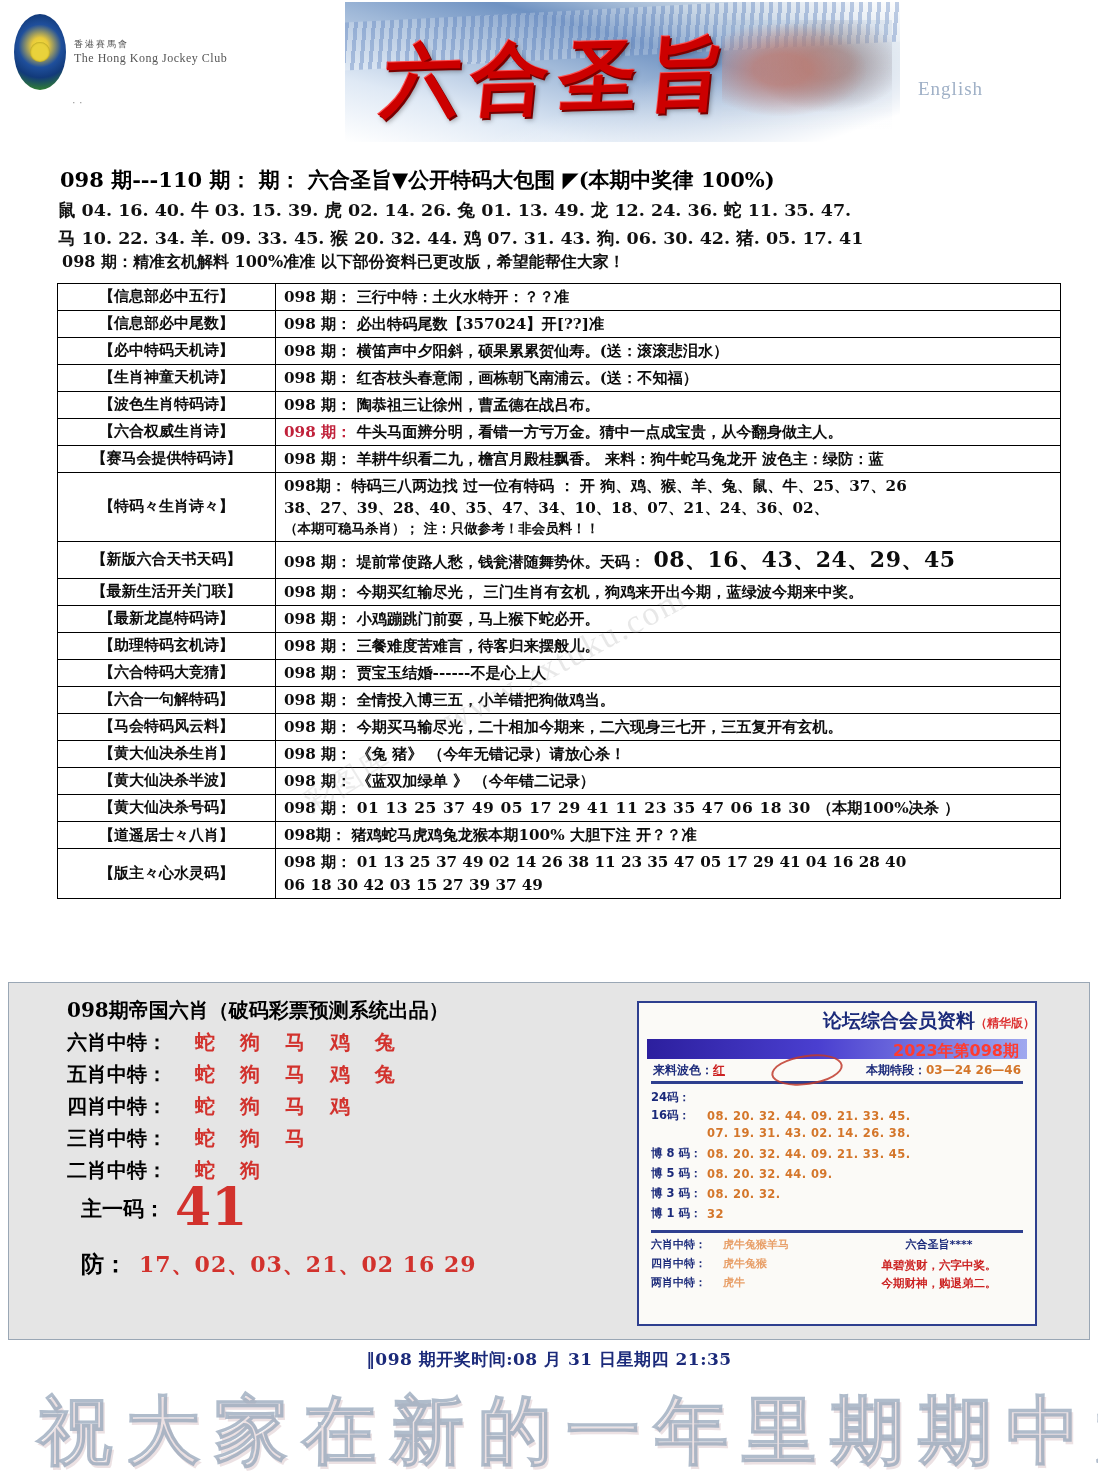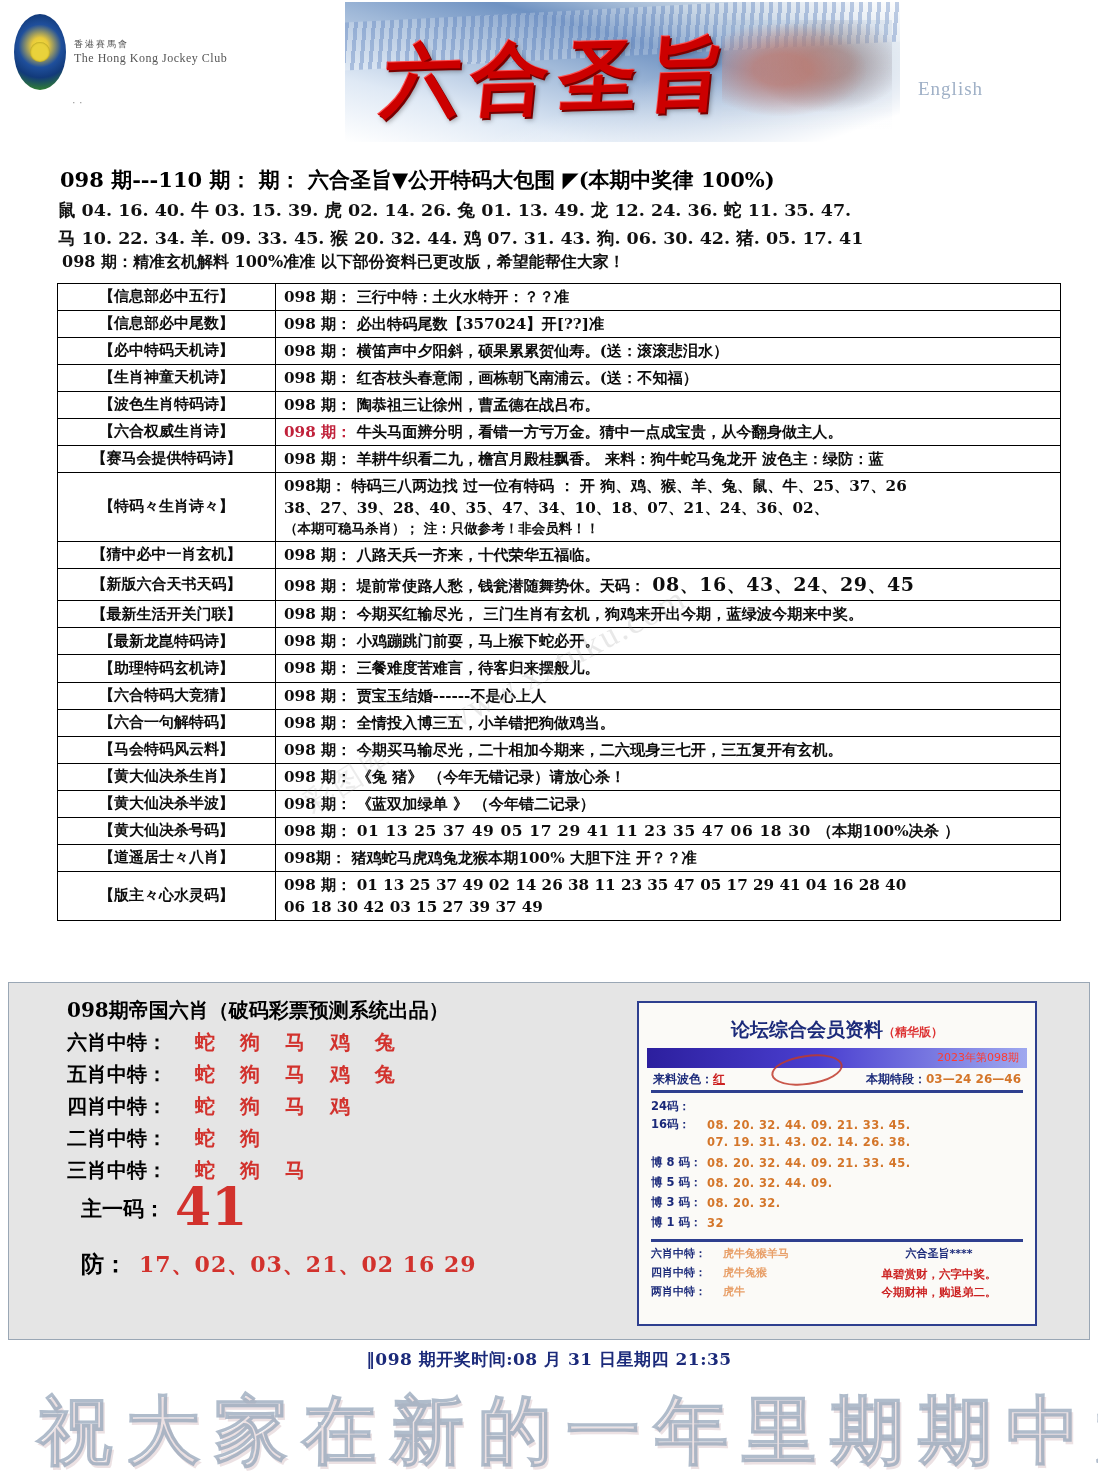--- a/index.html
+++ b/index.html
@@ -98,21 +98,21 @@
     font-size:15.2px;
     font-weight:bold;
     color:#0d0d0d;
     vertical-align:middle;
     line-height:1.45;
   }
   .main-table td.label { width:218px; text-align:center; white-space:nowrap; font-size:15px; }
   .main-table td.value { padding-left:8px; }
   .issue { font-weight:bold; }
   .issue-red { color:#c0213a; }
-  .tianma { font-size:19px; font-weight:bold; letter-spacing:.5px; }
+  .tianma { font-size:22px; font-weight:bold; letter-spacing:.5px; }
   .killnums { font-size:15.5px; letter-spacing:.6px; }
   .small-note { font-size:13.5px; font-weight:bold; }
   .v-line2 { display:block; }
 
   
   .lower {
     position:absolute; left:8px; top:982px; width:1082px; height:358px;
     border:1.5px solid #9aa7b5;
     background:#e5e5e5;
   }
@@ -152,32 +152,32 @@
   }
 
   
   .member-card {
     position:absolute; left:628px; top:18px; width:400px; height:325px;
     border:2px solid #2e3f8f; background:#fbfaf7;
     font-family:"DejaVu Sans","Liberation Sans",sans-serif;
     overflow:hidden;
   }
   .mc-title {
-    text-align:center; margin-top:14px;
+    text-align:right; margin-top:5px;
     font-size:19px; font-weight:bold; color:#1b2a7a;
     font-family:"DejaVu Serif","Liberation Serif",serif;
   }
   .mc-title .ver { color:#d33; font-size:12px; }
   .mc-bar {
     margin:5px 8px 0 8px; height:20px;
     background:linear-gradient(90deg,#2c1f9e 0%, #4a3fd0 45%, #9fa8ef 100%);
     position:relative;
   }
   .mc-bar-text {
-    position:absolute; right:8px; top:2px; font-size:11px; font-weight:normal; color:#ff3b30;
+    position:absolute; right:8px; top:2px; font-size:16px; font-weight:bold; color:#ff3b30;
   }
   .mc-line1 {
     display:flex; justify-content:space-between; padding:3px 14px 0 14px;
     font-size:12px; font-weight:bold; color:#1b2a7a;
   }
   .mc-line1 .red { color:#cc2222; text-decoration:underline; }
   .mc-line1 .seg { color:#d4762a; }
   .mc-rule { margin:2px 12px; height:3px; background:#2e3f8f; }
   .mc-rows { padding:4px 12px 0 12px; }
   .mc-row { display:flex; font-size:11.5px; margin-bottom:3px; }
@@ -289,24 +289,20 @@
         </tr>
         <tr>
           <td class="label">【赛马会提供特码诗】</td>
           <td class="value"><span class="issue">098 期： </span><span>羊耕牛织看二九，檐宫月殿桂飘香。 来料：狗牛蛇马兔龙开 波色主：绿防：蓝</span></td>
         </tr>
         <tr>
           <td class="label">【特码々生肖诗々】</td>
           <td class="value"><span class="issue">098期： </span><span>特码三八两边找  过一位有特码 ：  开  狗、鸡、猴、羊、兔、鼠、牛、25、37、26</span><span class="v-line2">38、27、39、28、40、35、47、34、10、18、07、21、24、36、02、</span><span class="v-line2 small-note">（本期可稳马杀肖）；   注：只做参考！非会员料！！</span></td>
         </tr>
         <tr>
-          <td class="label">【猜中必中一肖玄机】</td>
-          <td class="value"><span class="issue">098 期： </span><span>八路天兵一齐来，十代荣华五福临。</span></td>
-        </tr>
-        <tr>
           <td class="label">【新版六合天书天码】</td>
           <td class="value"><span class="issue">098 期： </span><span>堤前常使路人愁，钱瓮潜随舞势休。天码：</span><span class="tianma"> 08、16、43、24、29、45</span></td>
         </tr>
         <tr>
           <td class="label">【最新生活开关门联】</td>
           <td class="value"><span class="issue">098 期： </span><span>今期买红输尽光，  三门生肖有玄机，狗鸡来开出今期，蓝绿波今期来中奖。</span></td>
         </tr>
         <tr>
           <td class="label">【最新龙崑特码诗】</td>
           <td class="value"><span class="issue">098 期： </span><span>小鸡蹦跳门前耍，马上猴下蛇必开。</span></td>
@@ -363,26 +359,26 @@
           </div>
           <div class="pred-row">
             <span class="pred-label">五肖中特：</span>
             <span class="pred-items">蛇 狗 马 鸡 兔</span>
           </div>
           <div class="pred-row">
             <span class="pred-label">四肖中特：</span>
             <span class="pred-items">蛇 狗 马 鸡</span>
           </div>
           <div class="pred-row">
+            <span class="pred-label">三肖中特：</span>
+            <span class="pred-items">蛇 狗 马</span>
+          </div>
+          <div class="pred-row">
             <span class="pred-label">二肖中特：</span>
             <span class="pred-items">蛇 狗</span>
-          </div>
-          <div class="pred-row">
-            <span class="pred-label">三肖中特：</span>
-            <span class="pred-items">蛇 狗 马</span>
           </div>
         </div>
 
       <div class="main-code-row">
         <div class="main-code-label">主一码：</div>
         <div class="main-code-value">41</div>
       </div>
 
       <div class="defend-row">
         <div class="defend-label">防：</div>

